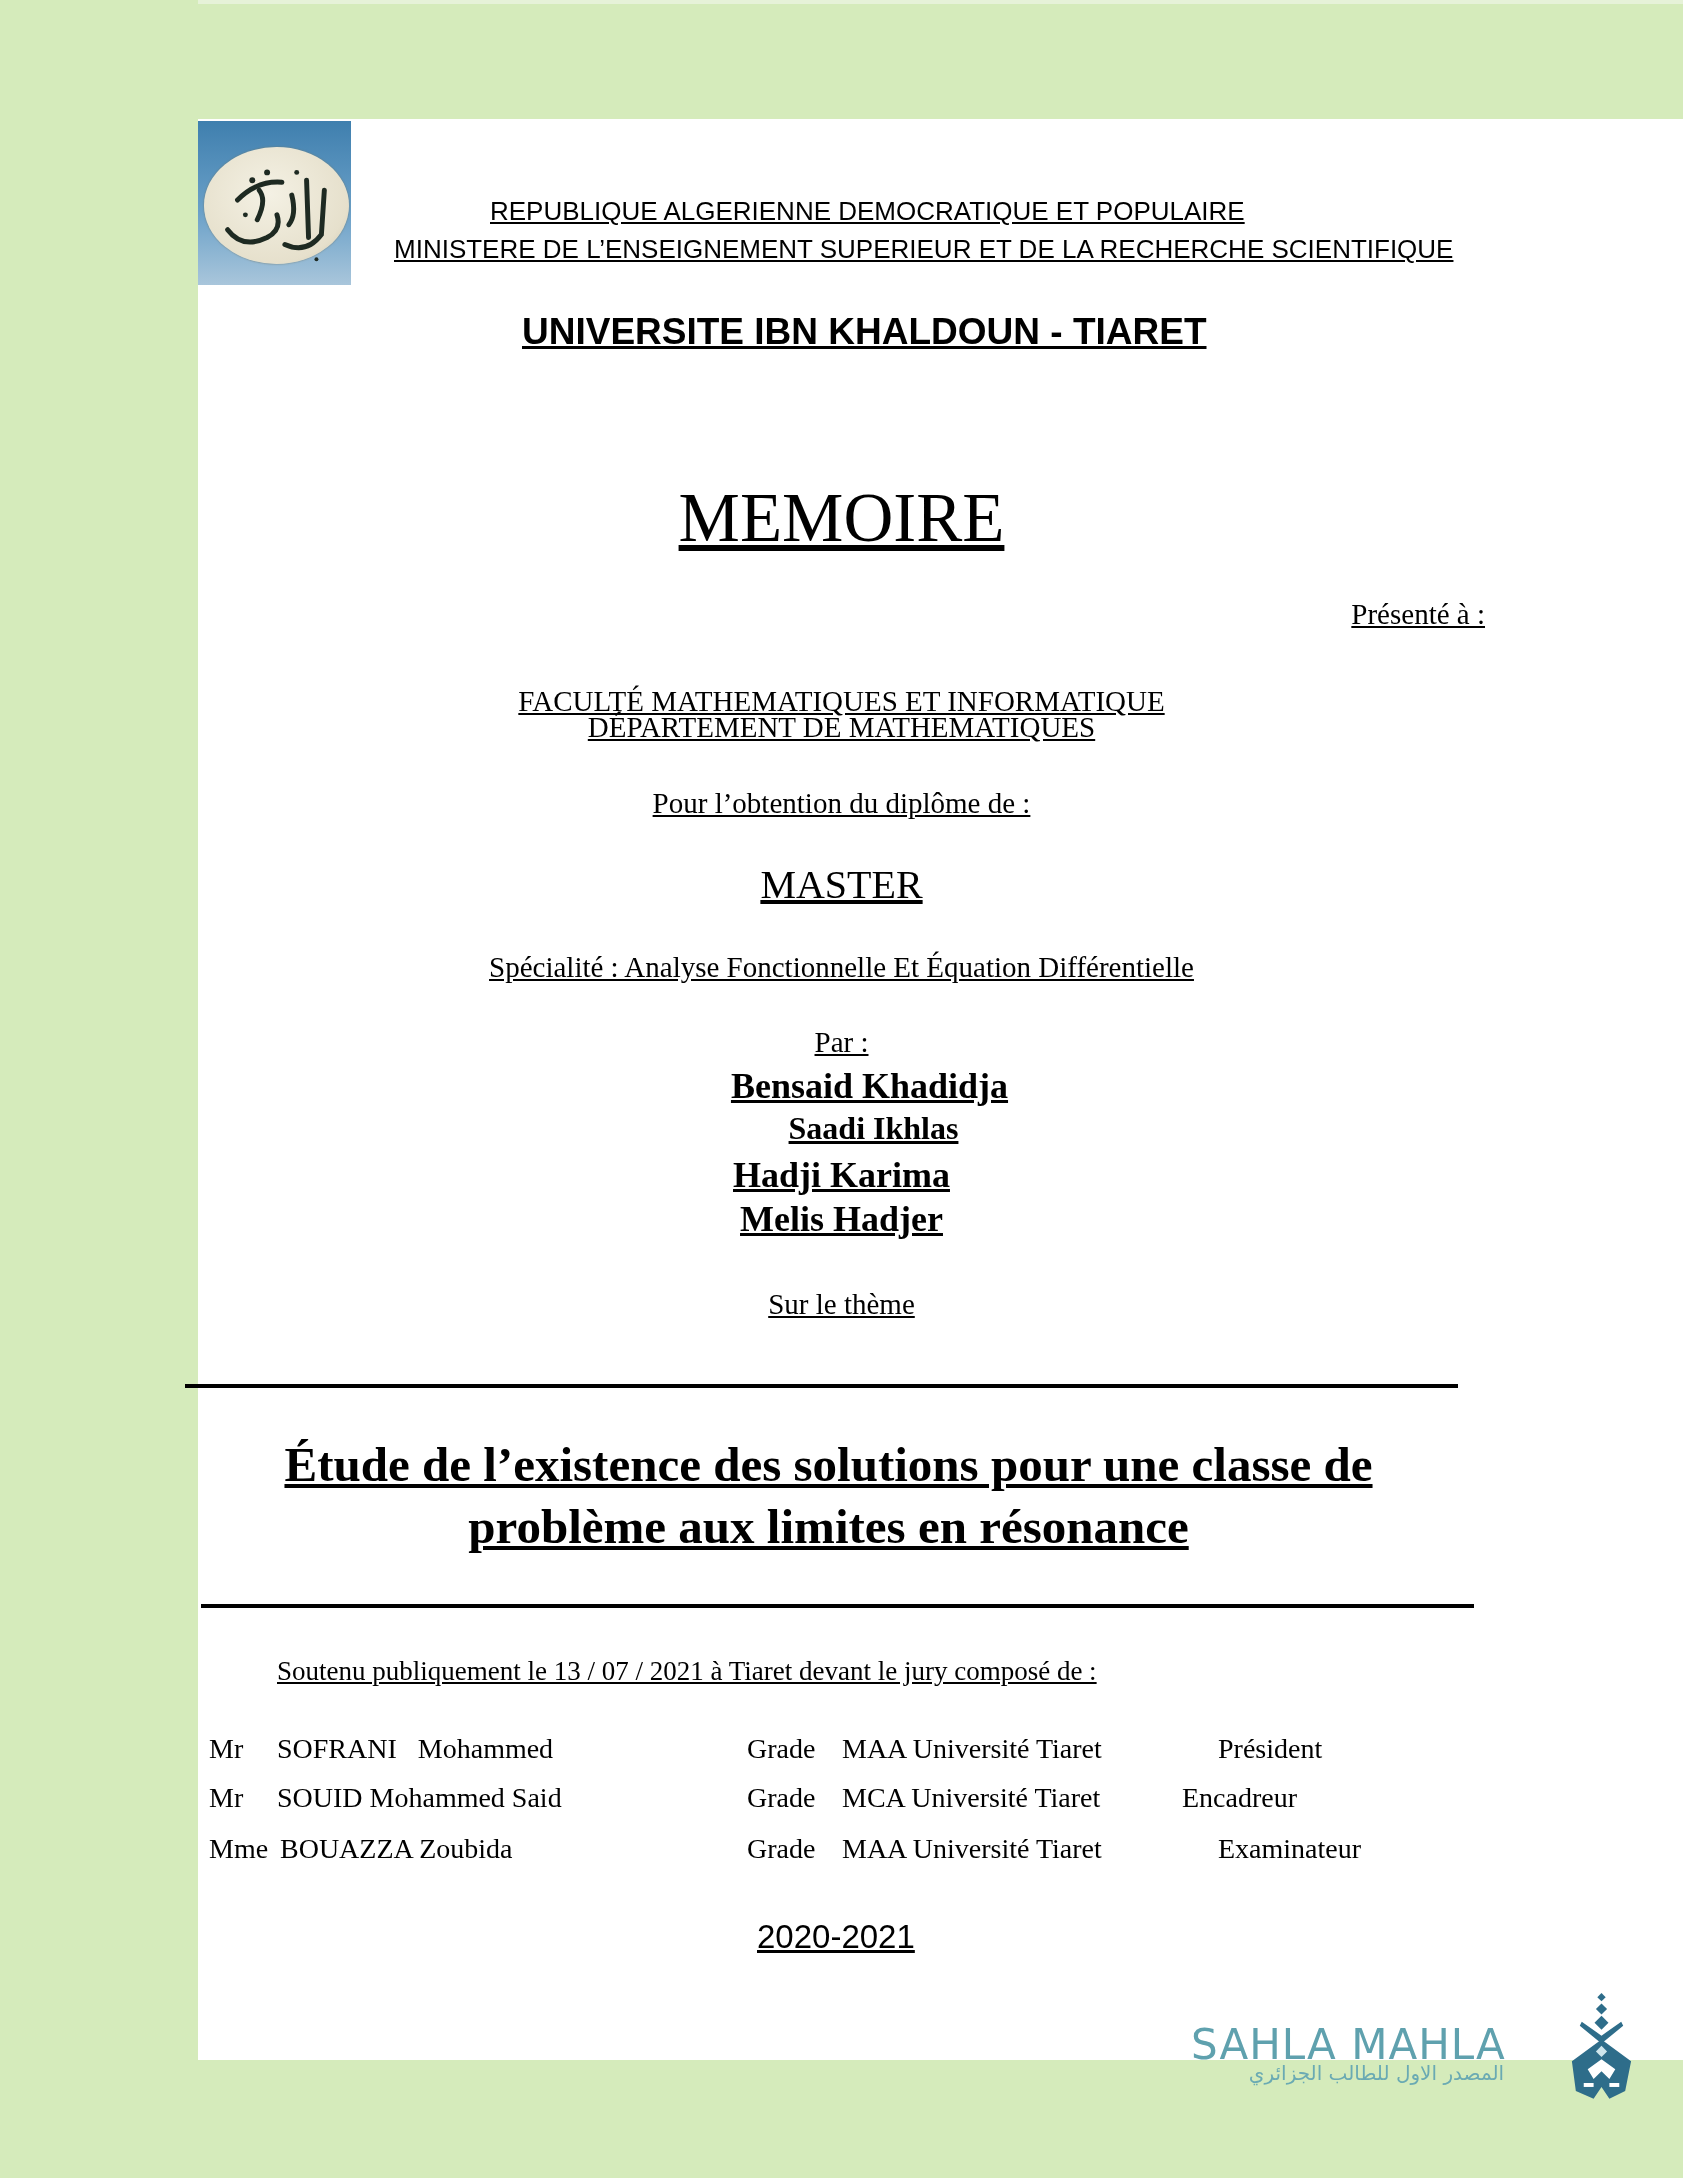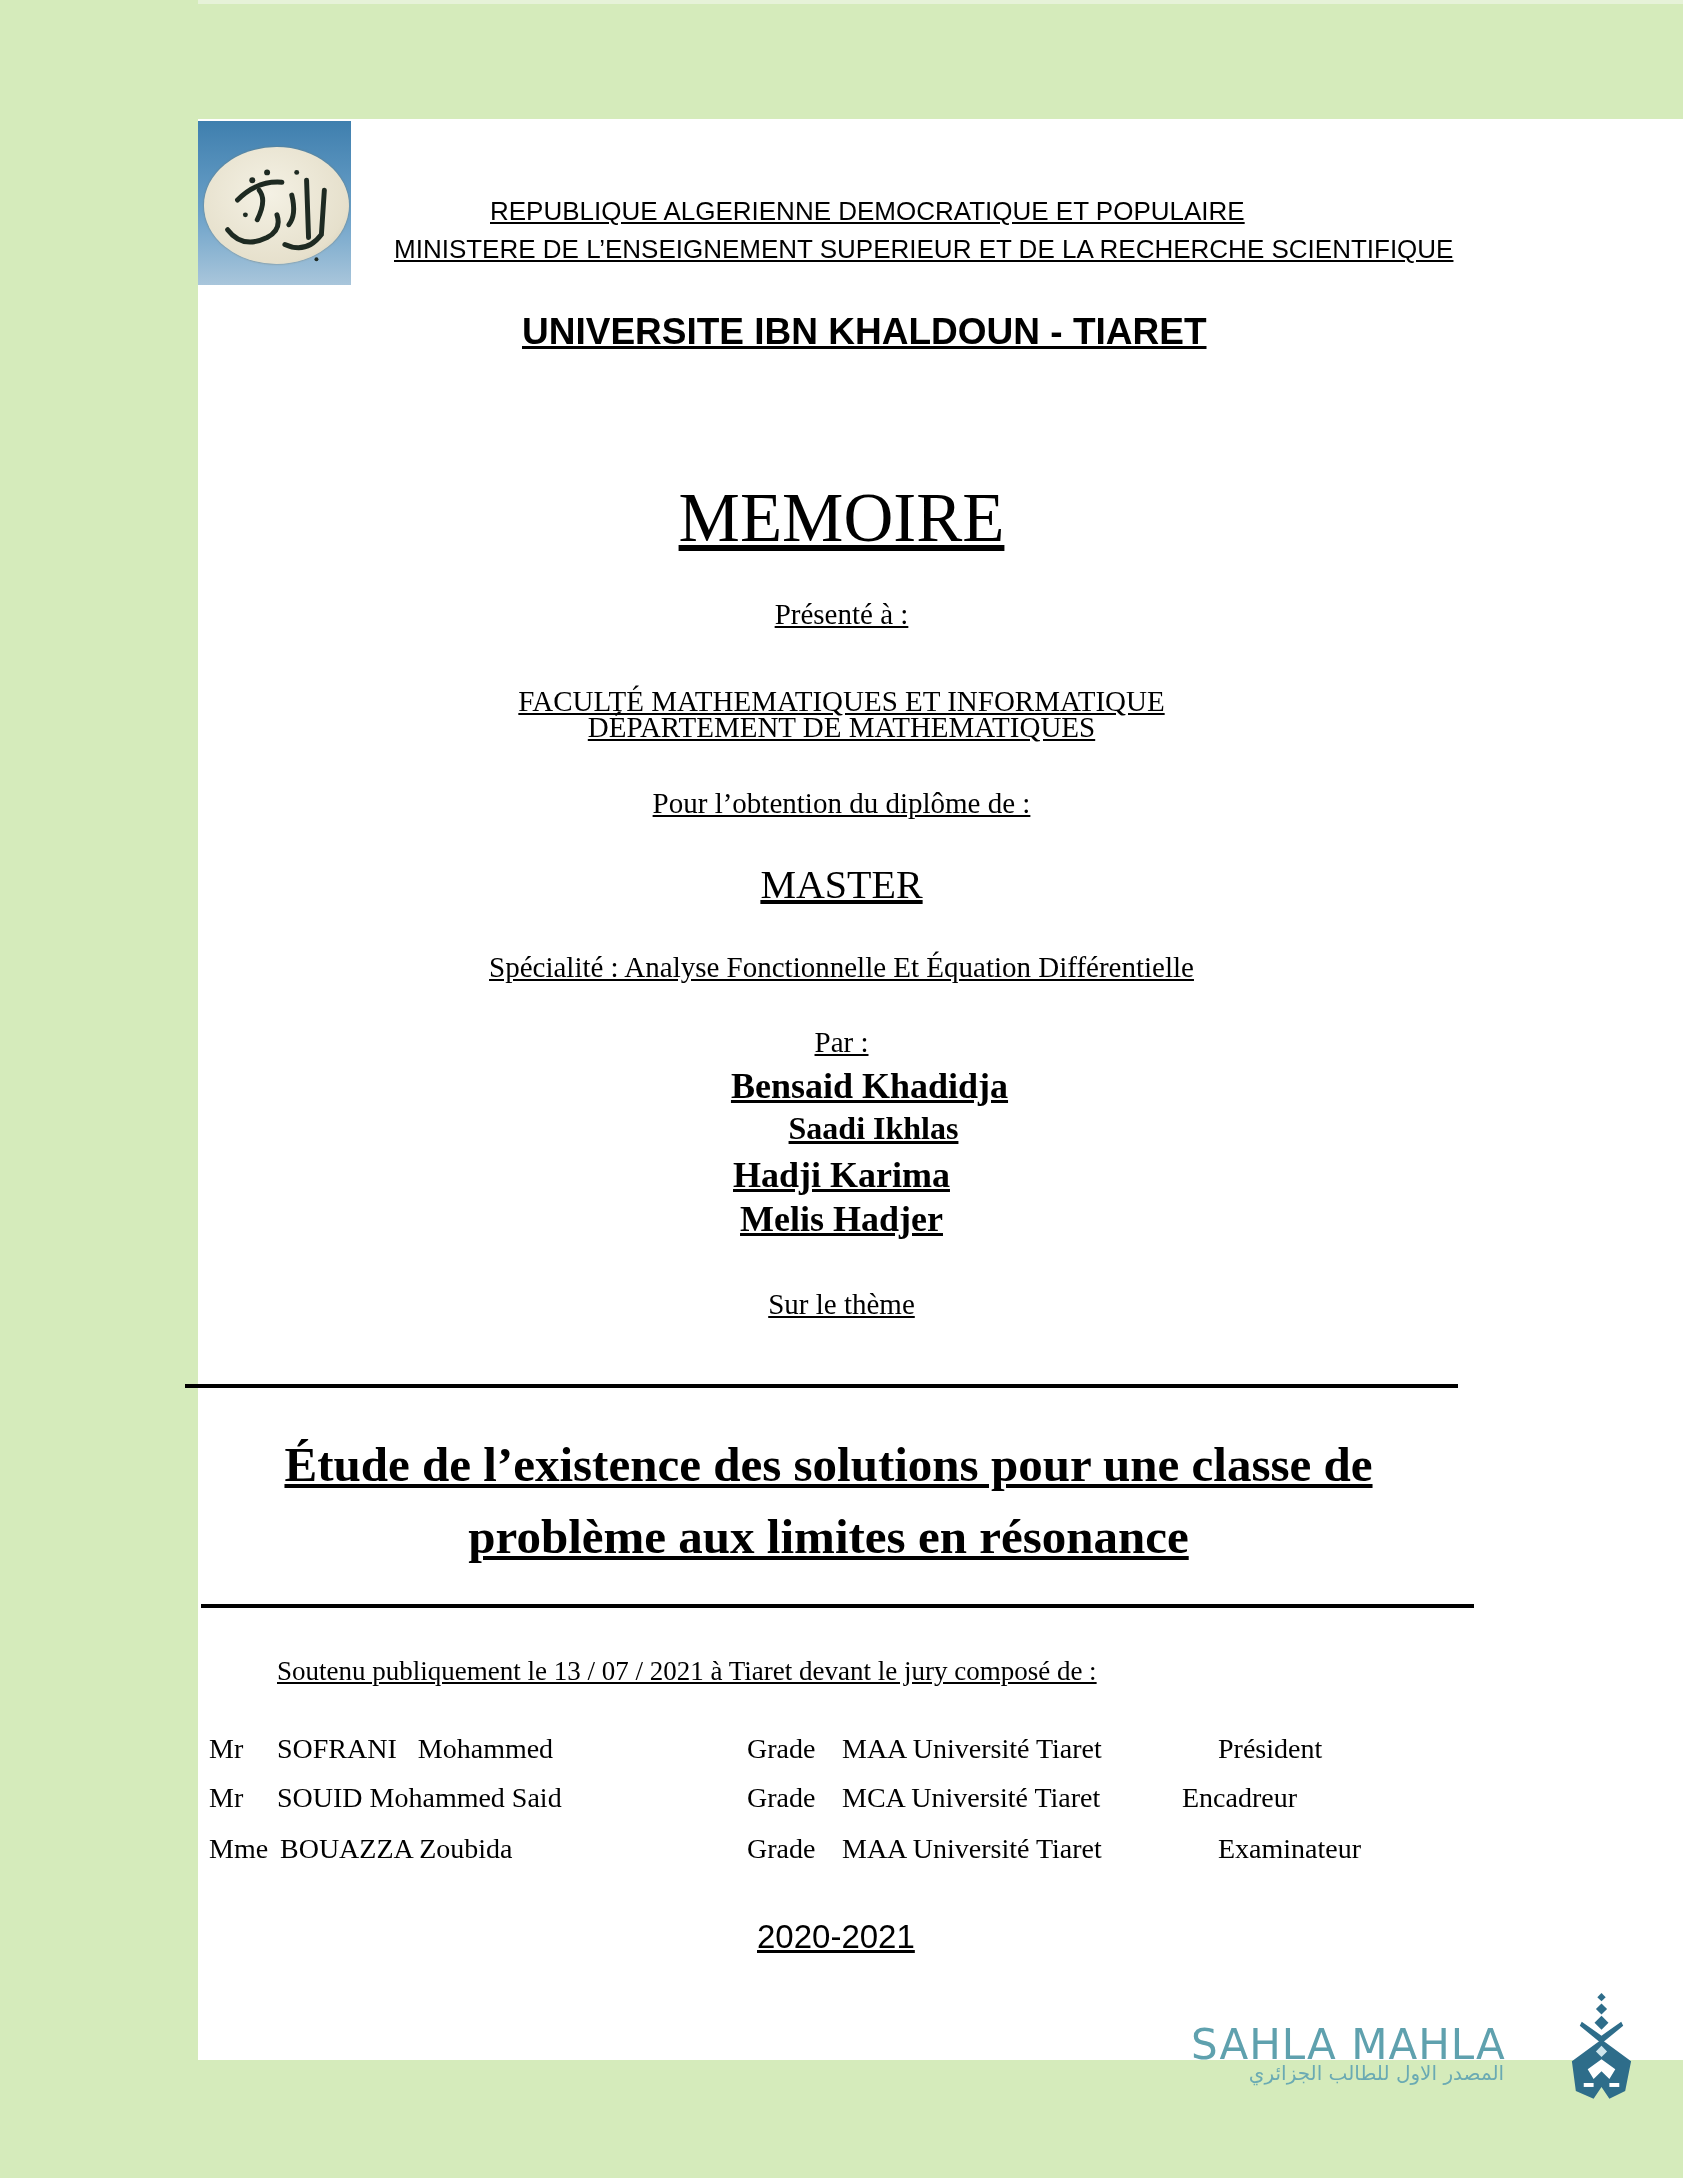--- a/index.html
+++ b/index.html
@@ -47,38 +47,38 @@
         <circle cx="120" cy="140" r="2"></circle>
     </g>
   </svg>
 </div>
 
 <div class="abs sans" style="left:490px; top:196px; font-size:26px;">REPUBLIQUE ALGERIENNE DEMOCRATIQUE ET POPULAIRE</div>
 <div class="abs sans" style="left:394px; top:234px; font-size:26px;">MINISTERE DE L’ENSEIGNEMENT SUPERIEUR ET DE LA RECHERCHE SCIENTIFIQUE</div>
 <div class="abs sans" style="left:522px; top:311px; font-size:37px; font-weight:bold;">UNIVERSITE IBN KHALDOUN - TIARET</div>
 
 <div class="abs serif center" style="top:479px; font-size:69px;">MEMOIRE</div>
-<div class="abs serif center" style="top:598px; font-size:29px;">Présenté à :</div>
+<div class="abs serif center" style="top:598px; font-size:29px;text-align:right;">Présenté à :</div>
 <div class="abs serif center" style="top:673px; font-size:29px;margin-top:12px;">FACULTÉ MATHEMATIQUES ET INFORMATIQUE</div>
 <div class="abs serif center" style="top:711px; font-size:29px;">DÉPARTEMENT DE MATHEMATIQUES</div>
 <div class="abs serif center" style="top:787px; font-size:29px;">Pour l’obtention du diplôme de :</div>
 <div class="abs serif center" style="top:861px; font-size:40px;">MASTER</div>
 <div class="abs serif center" style="top:951px; font-size:29px;">Spécialité : Analyse Fonctionnelle Et Équation Différentielle</div>
 <div class="abs serif center" style="top:1026px; font-size:29px;">Par :</div>
 
 <div class="abs serif center" style="top:1065px; font-size:36px; font-weight:bold;padding-left:28px;">Bensaid Khadidja</div>
 <div class="abs serif center" style="top:1110px; font-size:32px; font-weight:bold;padding-left:32px;">Saadi Ikhlas</div>
 <div class="abs serif center" style="top:1154px; font-size:36px; font-weight:bold;">Hadji Karima</div>
 <div class="abs serif center" style="top:1198px; font-size:36px; font-weight:bold;">Melis Hadjer</div>
 
 <div class="abs serif center" style="top:1288px; font-size:29px;">Sur le thème</div>
 
 <div class="rule" style="left:185px; top:1384px; width:1273px;"></div>
 <div class="abs serif center" style="top:1436px; left:185px; width:1287px; font-size:49px; font-weight:bold;">Étude de l’existence des solutions pour une classe de</div>
-<div class="abs serif center" style="top:1498px; left:185px; width:1287px; font-size:49px; font-weight:bold;margin-top:10px;">problème aux limites en résonance</div>
+<div class="abs serif center" style="top:1498px; left:185px; width:1287px; font-size:49px; font-weight:bold;">problème aux limites en résonance</div>
 <div class="rule" style="left:201px; top:1604px; width:1273px;"></div>
 
 <div class="abs serif" style="left:277px; top:1656px; font-size:27px;">Soutenu publiquement le 13 / 07 / 2021 à Tiaret devant le jury composé de :</div>
 
 <div>
   <div>
     <span class="jury-cell" style="left:209px; top:1733px;">Mr</span>
     <span class="jury-cell" style="left:277px; top:1733px; white-space:pre;">SOFRANI   Mohammed</span>
     <span class="jury-cell" style="left:747px; top:1733px;">Grade</span>
     <span class="jury-cell" style="left:842px; top:1733px;">MAA Université Tiaret</span>

